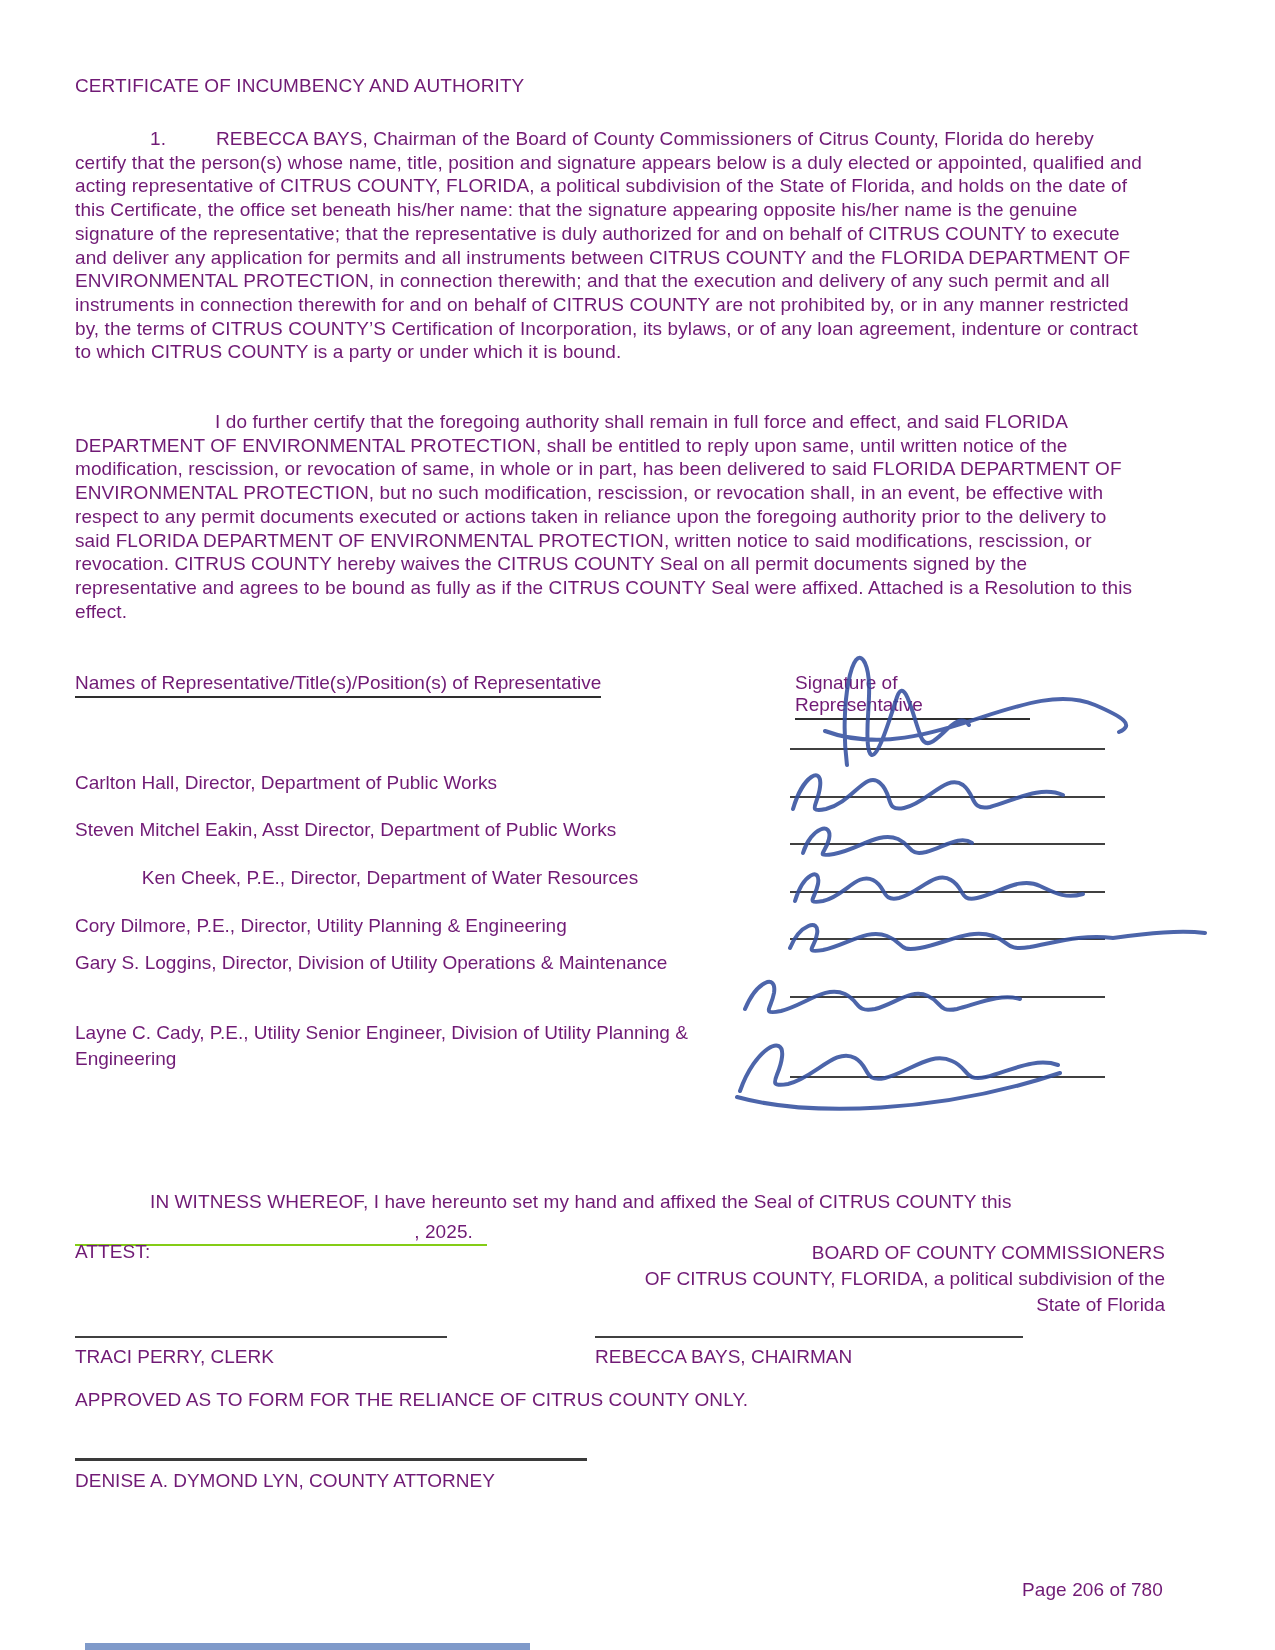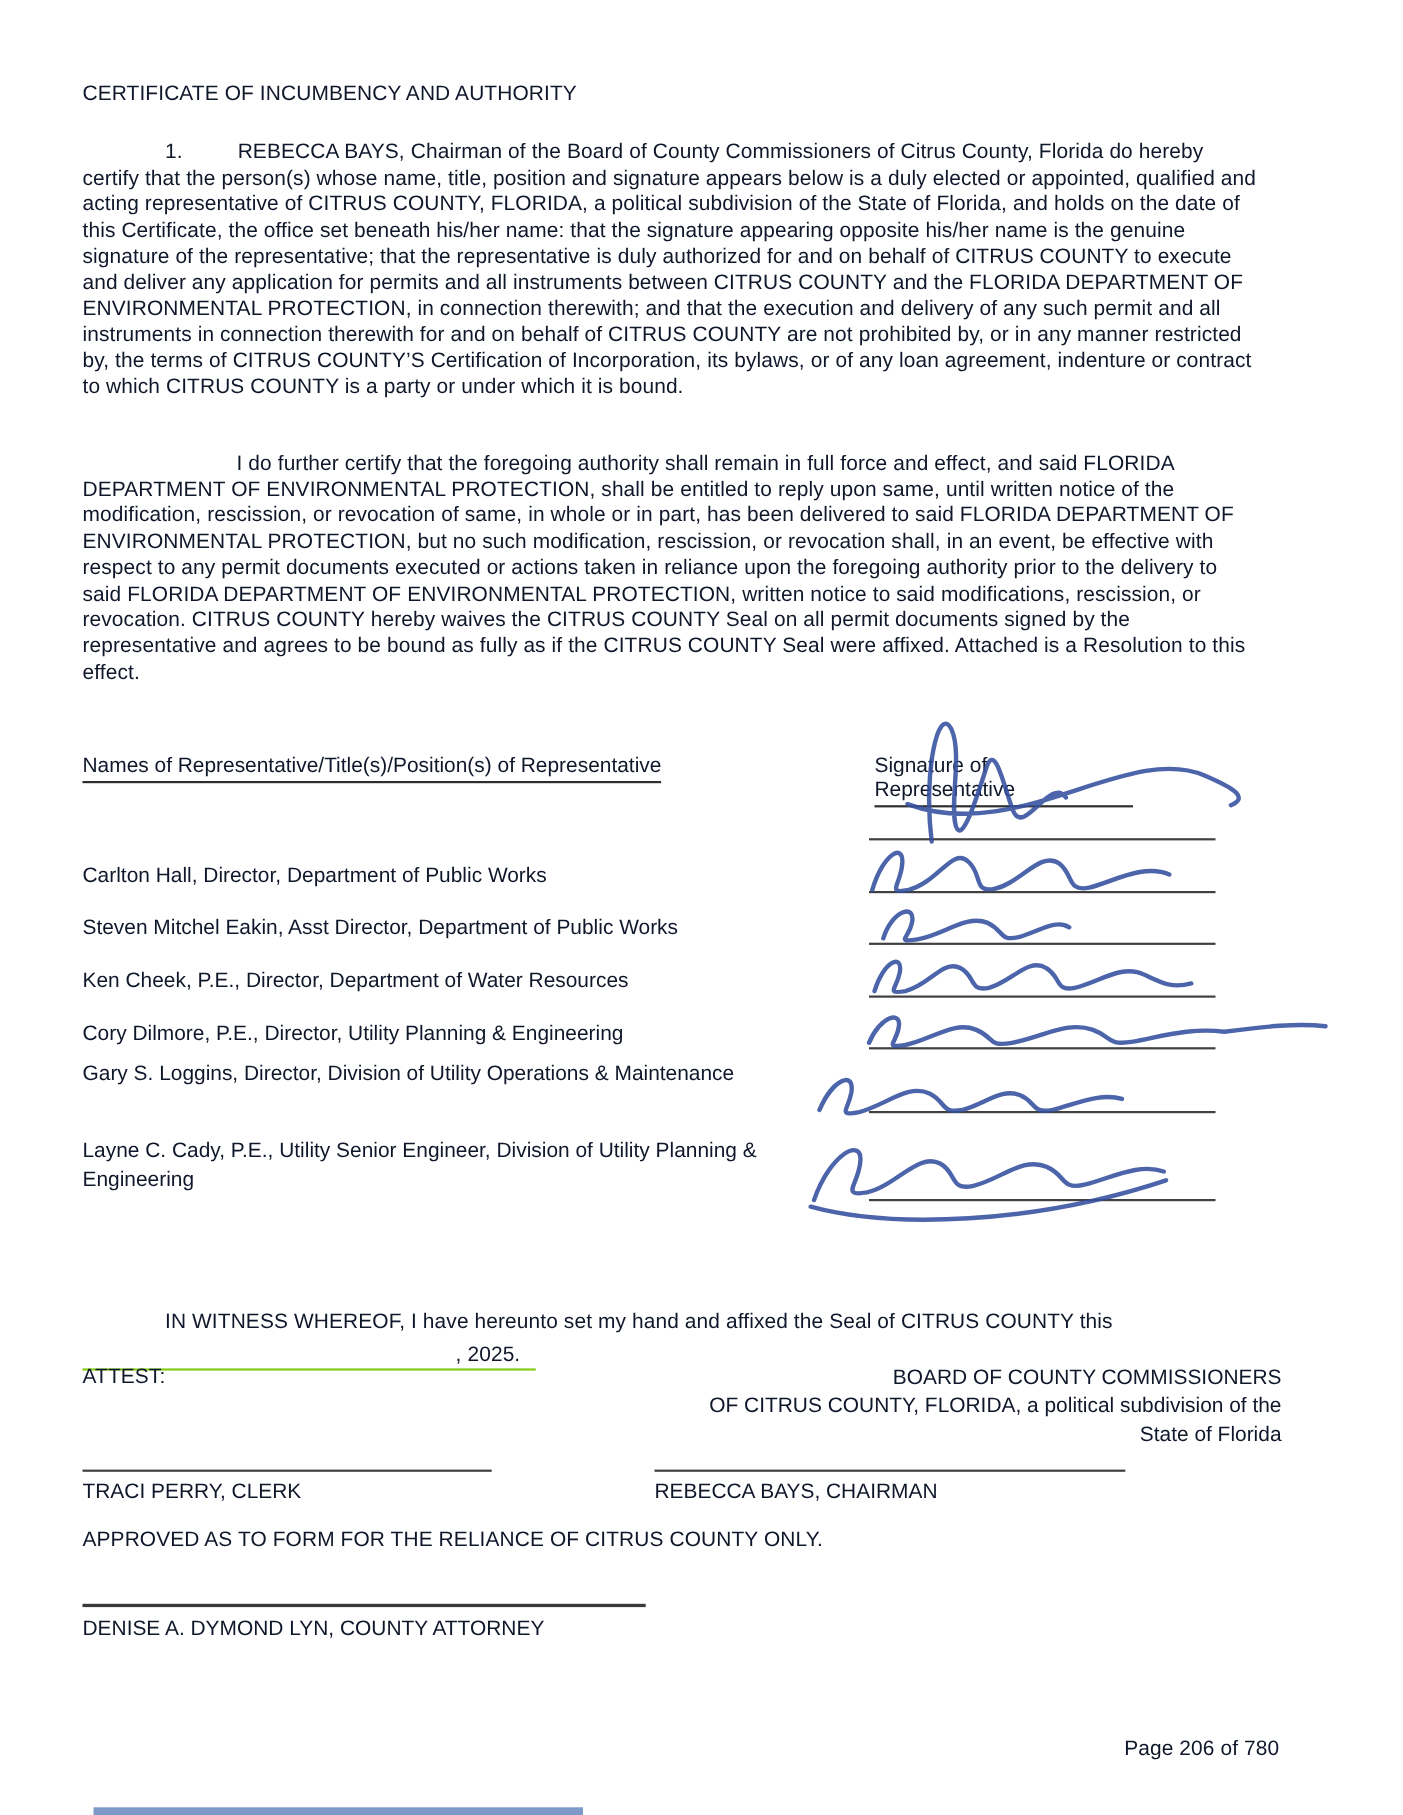--- a/index.html
+++ b/index.html
@@ -1,18 +1,18 @@
 <!DOCTYPE html>
 <html><head>
 <meta charset="utf-8">
 <style>
   html,body{margin:0;padding:0;background:#ffffff;}
   #page{
     position:relative;width:1275px;height:1650px;background:#ffffff;
-    font-family:"Liberation Sans","DejaVu Sans",sans-serif;color:#0f172a;
+    font-family:"Liberation Sans","DejaVu Sans",sans-serif;color:#701a75;
     overflow:hidden;
   }
   .abs{position:absolute;}
   .txt{font-size:19px;line-height:23.7px;letter-spacing:0.1px;}
   .para{margin:0;width:1070px;}
   .indent1{text-indent:75px;}
   .indent2{text-indent:140px;}
   .numgap{display:inline-block;width:50px;}
   .colhead{font-size:19px;border-bottom:2px solid #2e2e2e;padding-bottom:2px;display:inline-block;}
   .namecell{font-size:19px;line-height:26px;width:630px;}
@@ -28,28 +28,28 @@
 <body>
 
 <div id="page">
 
   <div class="abs txt" style="left:75px;top:74px;">CERTIFICATE OF INCUMBENCY AND AUTHORITY</div>
 
   <p class="abs txt para indent1" style="left:75px;top:127px;"><span>1.</span><span class="numgap"></span><span>REBECCA BAYS, Chairman of the Board of County Commissioners of Citrus County, Florida do hereby certify that the person(s) whose name, title, position and signature appears below is a duly elected or appointed, qualified and acting representative of CITRUS COUNTY, FLORIDA, a political subdivision of the State of Florida, and holds on the date of this Certificate, the office set beneath his/her name:  that the signature appearing opposite his/her name is the genuine signature of the representative; that the representative is duly authorized for and on behalf of CITRUS COUNTY  to execute and deliver any application for permits and all instruments between CITRUS COUNTY and the FLORIDA DEPARTMENT OF ENVIRONMENTAL PROTECTION, in connection therewith; and that the execution and delivery of any such permit and all instruments in connection therewith for and on behalf of CITRUS COUNTY are not prohibited by, or in any manner restricted by, the terms of CITRUS COUNTY’S Certification of Incorporation, its bylaws, or of any loan agreement, indenture or contract to which CITRUS COUNTY is a party or under which it is bound.</span></p>
 
   <p class="abs txt para indent2" style="left:75px;top:410px;">I do further certify that the foregoing authority shall remain in full force and effect, and said FLORIDA DEPARTMENT OF ENVIRONMENTAL PROTECTION, shall be entitled to reply upon same, until written notice of the modification, rescission, or revocation of same, in whole or in part, has been delivered to said FLORIDA DEPARTMENT OF ENVIRONMENTAL PROTECTION, but no such modification, rescission, or revocation shall, in an event, be effective with respect to any permit documents executed or actions taken in reliance upon the foregoing authority prior to the delivery to said FLORIDA DEPARTMENT OF ENVIRONMENTAL PROTECTION, written notice to said modifications, rescission, or revocation.  CITRUS COUNTY hereby waives the CITRUS COUNTY Seal on all permit documents signed by the representative and agrees to be bound as fully as if the CITRUS COUNTY Seal were affixed.  Attached is a Resolution to this effect.</p>
 
-  <div class="abs" style="left:0;top:680px;width:1030px;height:460px;">
+  <div class="abs" style="left:0;top:666px;width:1030px;height:460px;">
 
     <span class="abs colhead" style="left:75px;top:6px;">Names of Representative/Title(s)/Position(s) of Representative</span>
     <span class="abs colhead" style="left:795px;top:6px;">Signature of Representative</span>
 
     <div class="abs namecell" style="left:75px;top:104px;">Carlton Hall, Director, Department of Public Works</div>
     <div class="abs namecell" style="left:75px;top:151px;">Steven Mitchel Eakin, Asst Director, Department of Public Works</div>
-    <div class="abs namecell" style="left:75px;top:199px;">Ken Cheek, P.E., Director, Department of Water Resources</div>
+    <div class="abs namecell" style="left:75px;top:199px;text-align:center;">Ken Cheek, P.E., Director, Department of Water Resources</div>
     <div class="abs namecell" style="left:75px;top:247px;">Cory Dilmore, P.E., Director, Utility Planning &amp; Engineering</div>
     <div class="abs namecell" style="left:75px;top:284px;">Gary S. Loggins, Director, Division of Utility Operations &amp; Maintenance</div>
     <div class="abs namecell" style="left:75px;top:354px;">Layne C. Cady, P.E., Utility Senior Engineer, Division of Utility Planning &amp; Engineering</div>
 
     <div class="abs sigline" style="left:790px;top:82px;width:315px;"></div>
     <div class="abs sigline" style="left:790px;top:130px;width:315px;"></div>
     <div class="abs sigline" style="left:790px;top:177px;width:315px;"></div>
     <div class="abs sigline" style="left:790px;top:225px;width:315px;"></div>
     <div class="abs sigline" style="left:790px;top:272px;width:315px;"></div>
     <div class="abs sigline" style="left:790px;top:330px;width:315px;"></div>

